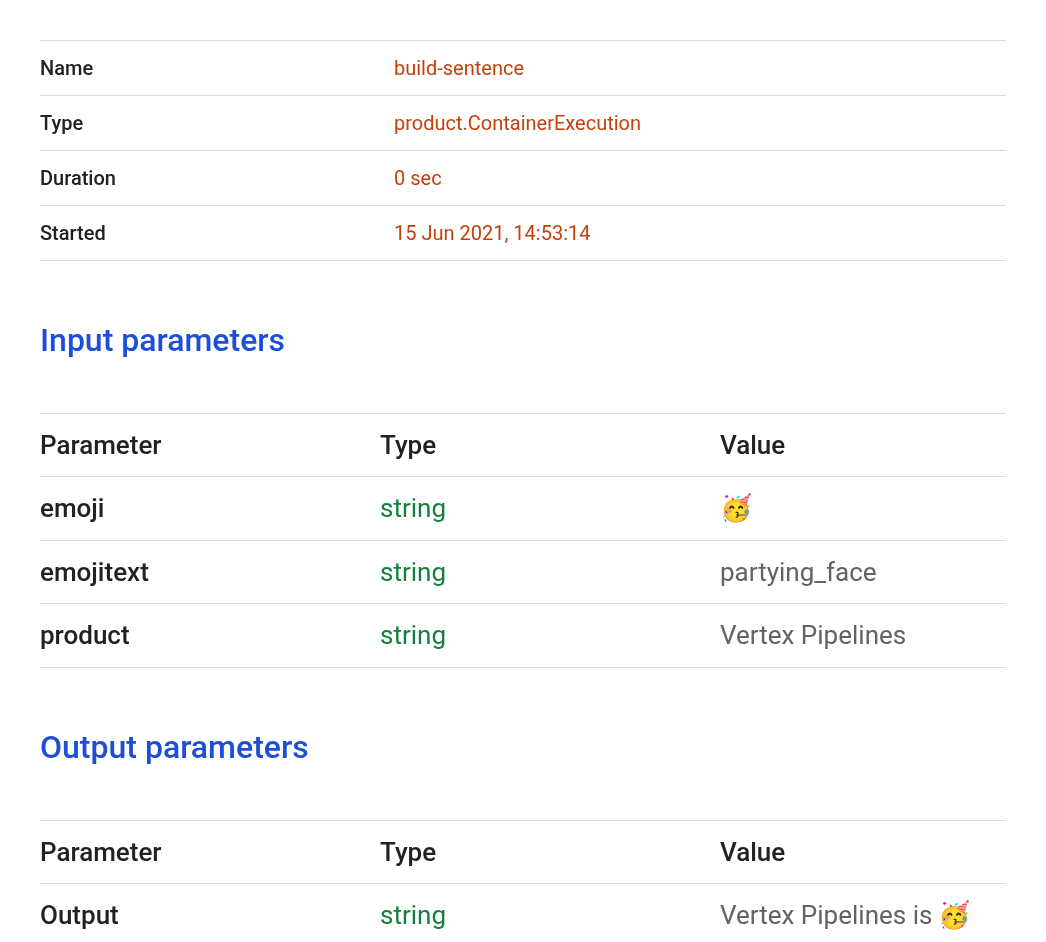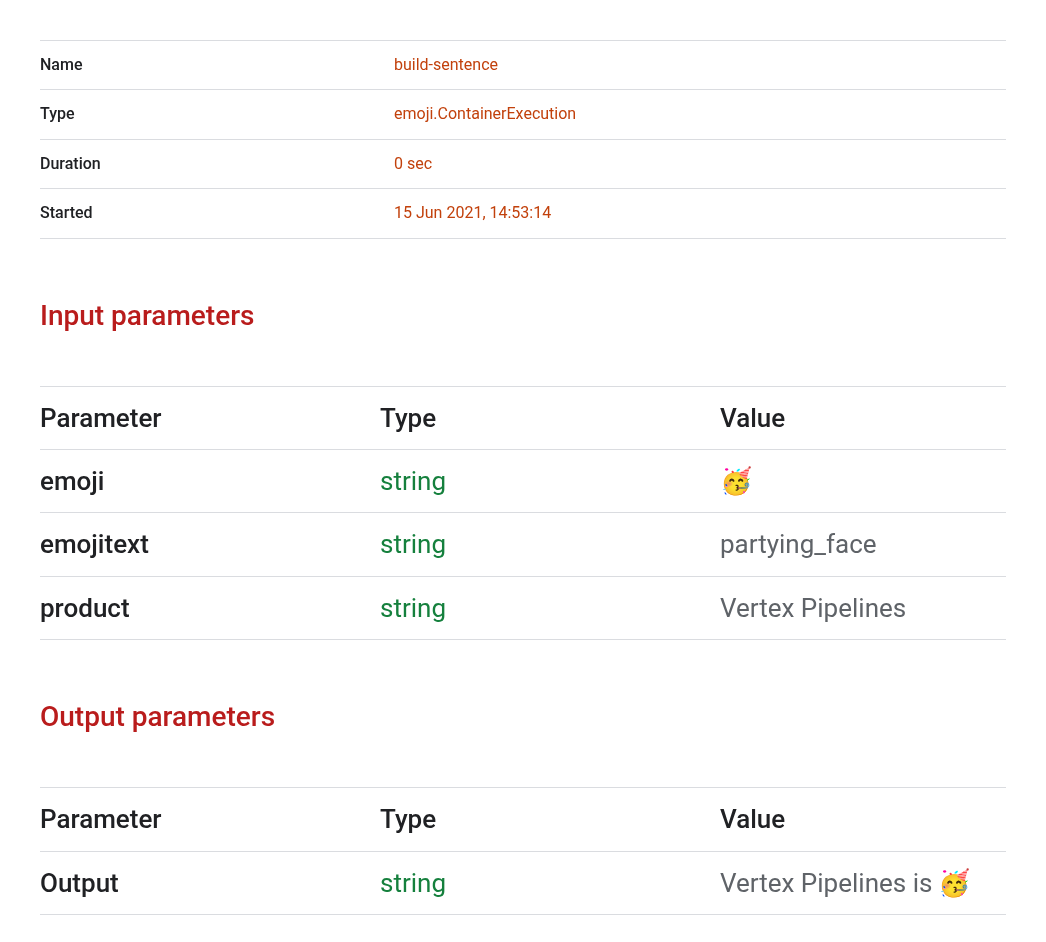--- a/index.html
+++ b/index.html
@@ -18,38 +18,38 @@
       width: 100%;
       border-collapse: collapse;
     }
     .table tr {
       border-top: 1px solid #dadce0;
       border-bottom: 1px solid #dadce0;
     }
     .table td {
       padding: 13px 0;
       vertical-align: middle;
-      font-size: 16px;
+      font-size: 20px;
       line-height: 1.4;
     }
     .table td:first-child {
       width: 354px;
     }
     .label-cell {
       font-weight: 500;
       color: #202124;
     }
     .value-cell {
       color: #c2410c;
       font-weight: 400;
     }
     .section-title {
-      font-size: 28px;
+      font-size: 32px;
       font-weight: 500;
-      color: #b91c1c;
+      color: #1d4ed8;
       margin-top: 60px;
       margin-bottom: 54px;
     }
     .param-table {
       width: 100%;
       border-collapse: collapse;
     }
     .param-table tr {
       border-top: 1px solid #dadce0;
       border-bottom: 1px solid #dadce0;
@@ -89,21 +89,21 @@
 <body>
 
 <table class="table">
   <tbody>
       <tr>
     <td class="label-cell">Name</td>
     <td class="value-cell">build-sentence</td>
   </tr>
   <tr>
     <td class="label-cell">Type</td>
-    <td class="value-cell">emoji.ContainerExecution</td>
+    <td class="value-cell">product.ContainerExecution</td>
   </tr>
   <tr>
     <td class="label-cell">Duration</td>
     <td class="value-cell">0 sec</td>
   </tr>
   <tr>
     <td class="label-cell">Started</td>
     <td class="value-cell">15 Jun 2021, 14:53:14</td>
   </tr>
 </tbody>

